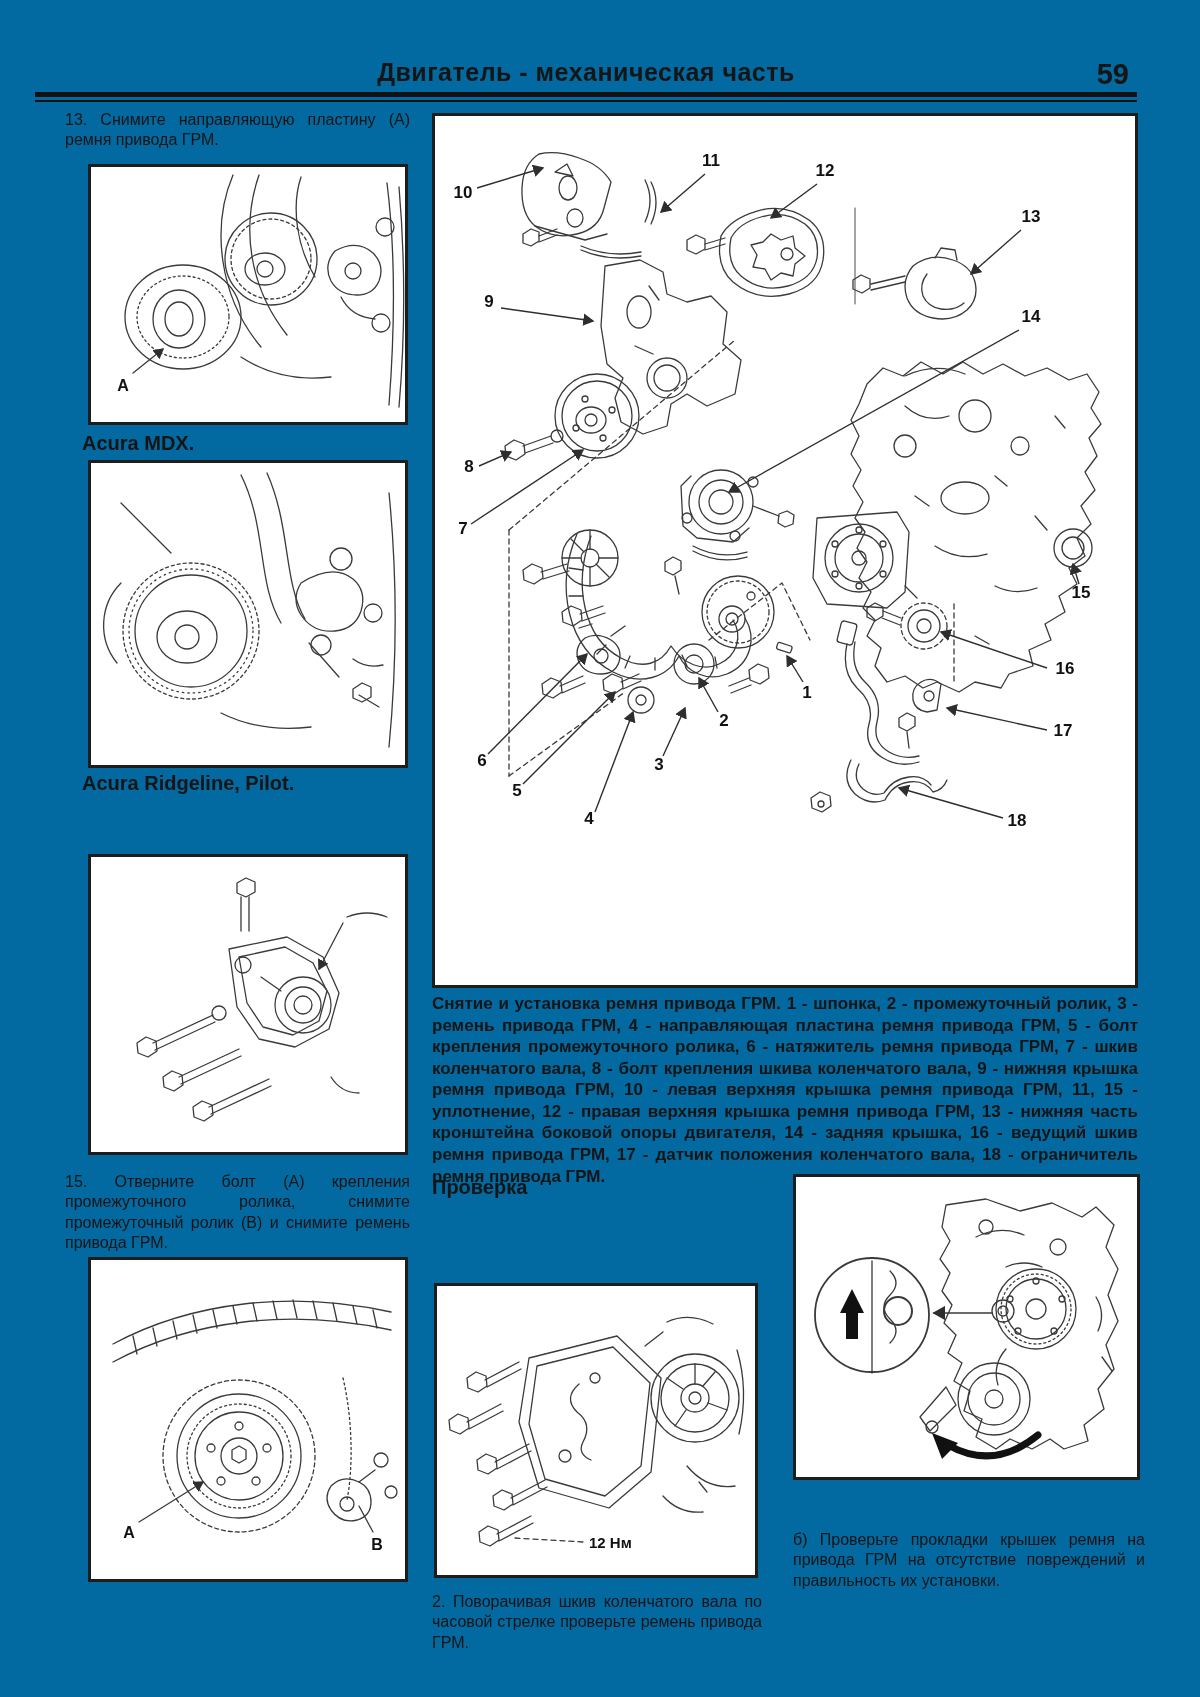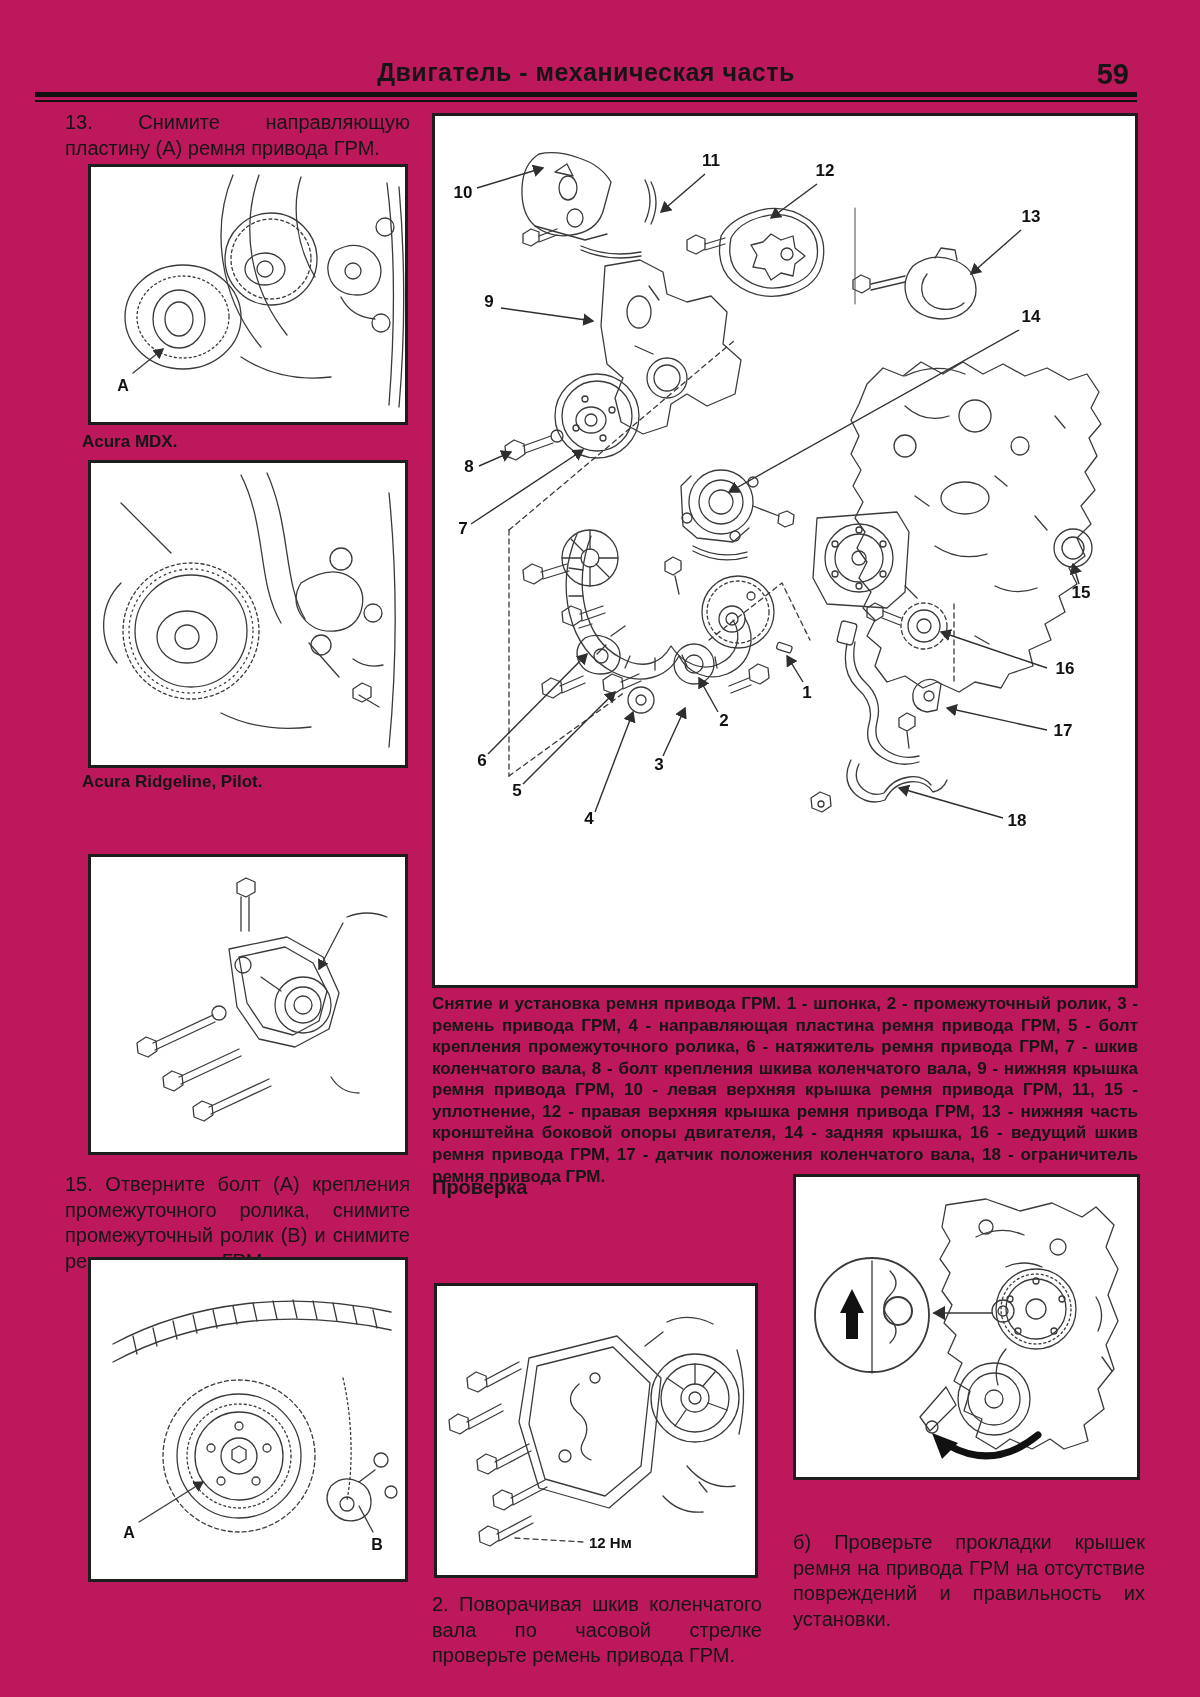--- a/index.html
+++ b/index.html
@@ -1,49 +1,49 @@
 <!DOCTYPE html>
 <html><head>
 <meta charset="utf-8">
 <style>
   html,body{margin:0;padding:0;background:#d8d8d8;}
   .page{
     position:relative;
     width:1200px;height:1697px;
     margin:0 auto;
-    background:#be185d;
+    background:#0369a1;
     font-family:"Liberation Sans", sans-serif;
     color:#151515;
     overflow:hidden;
   }
   .hdr-title{
     position:absolute;left:35px;top:58px;width:1102px;
     text-align:center;font-size:25px;font-weight:700;letter-spacing:.5px;
   }
   .hdr-page{
     position:absolute;top:58px;right:71px;
     font-size:29px;font-weight:700;
   }
   .hdr-rule-thick{position:absolute;left:35px;top:92px;width:1102px;height:5px;background:#111;}
   .hdr-rule-thin{position:absolute;left:35px;top:100px;width:1102px;height:2px;background:#111;}
 
   .txt{
     position:absolute;
-    font-size:20px;line-height:1.28;
+    font-size:16px;line-height:1.28;
     text-align:justify;
   }
   .bold{font-weight:700;}
   .figbox{
     position:absolute;margin:0;
     border:3px solid #1d1d1d;background:#fff;
     box-sizing:border-box;
   }
   .figbox svg{display:block;width:100%;height:100%;}
   .figcap{
-    position:absolute;font-size:17px;font-weight:700;
+    position:absolute;font-size:20px;font-weight:700;
   }
   .check-head{
     position:absolute;font-size:20px;font-weight:700;
   }
   .callout-num{
     font-family:"Liberation Sans", sans-serif;
     font-size:17px;font-weight:700;fill:#111;
     text-anchor:middle;
   }
   .fig-letter{

